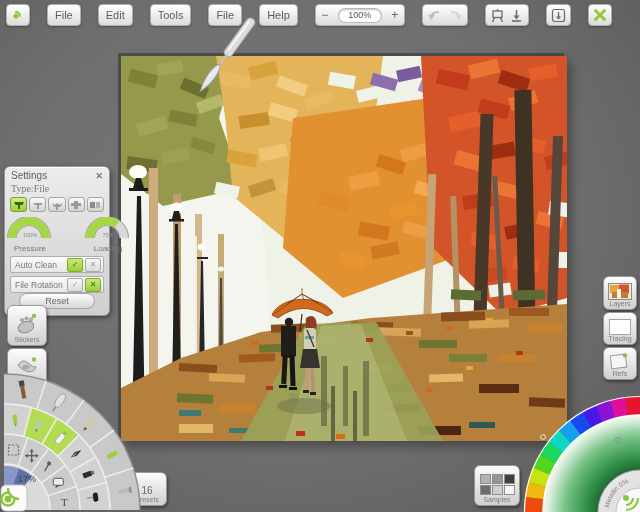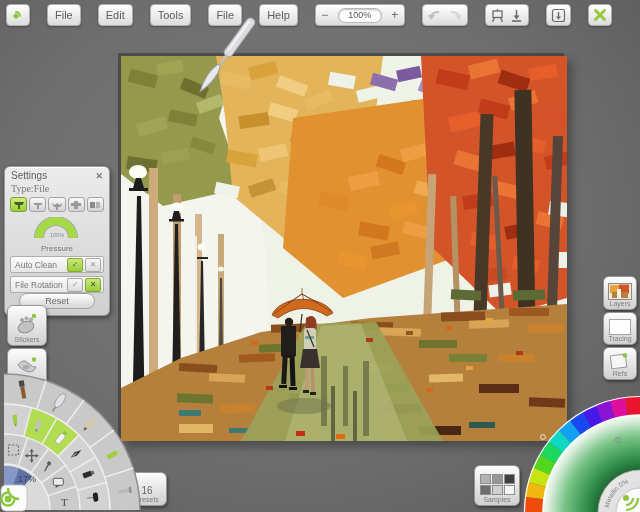--- a/index.html
+++ b/index.html
@@ -411,20 +411,29 @@
   <div class="gaugerow">
     <div class="gauge">
       <svg width="46" height="25" viewBox="0 0 46 25">
         <path d="M5 21 A17 17 0 0 1 39 21" fill="none" stroke="#a2a2a2" stroke-width="10"></path>
         <path d="M5 21 A17 17 0 0 1 39 21" fill="none" stroke="#d9d9d9" stroke-width="8"></path>
         <path d="M5 21 A17 17 0 0 1 39 21" fill="none" stroke="#a5d944" stroke-width="8" pathLength="100" stroke-dasharray="100 100"></path>
       </svg>
       <div class="pct">100%</div>
       <div class="glabel">Pressure</div>
     </div>
+    <div class="gauge">
+      <svg width="46" height="25" viewBox="0 0 46 25">
+        <path d="M5 21 A17 17 0 0 1 39 21" fill="none" stroke="#a2a2a2" stroke-width="10"></path>
+        <path d="M5 21 A17 17 0 0 1 39 21" fill="none" stroke="#d9d9d9" stroke-width="8"></path>
+        <path d="M5 21 A17 17 0 0 1 39 21" fill="none" stroke="#a5d944" stroke-width="8" pathLength="100" stroke-dasharray="70 100"></path>
+      </svg>
+      <div class="pct">70%</div>
+      <div class="glabel">Loading</div>
+    </div>
   </div>
   <div class="togrow">
     <span class="lbl">Auto Clean</span>
     <span class="tog on">✓</span>
     <span class="tog">✕</span>
   </div>
   <div class="togrow">
     <span class="lbl">File Rotation</span>
     <span class="tog">✓</span>
     <span class="tog on">✕</span>

